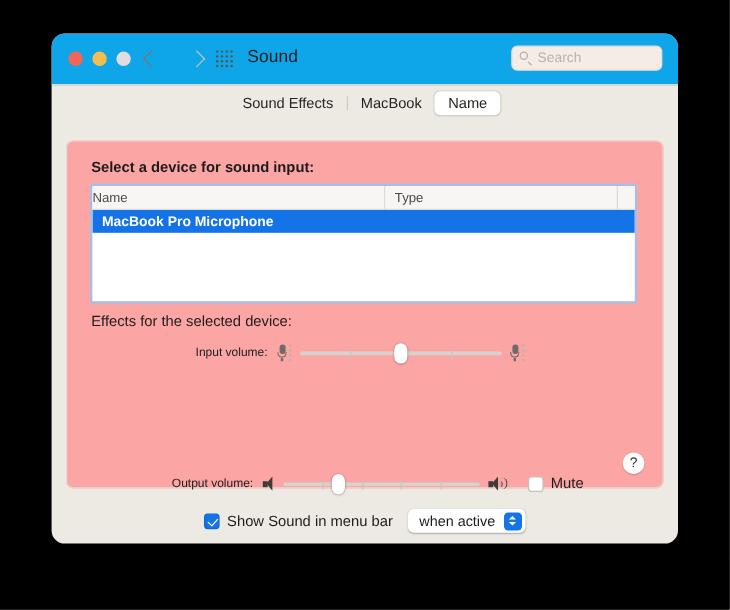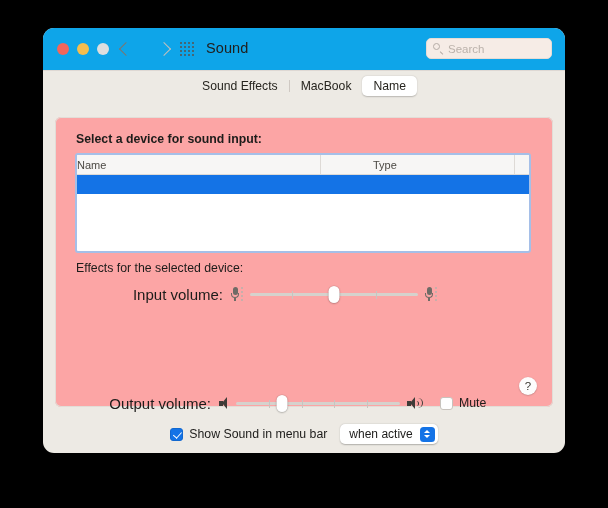--- a/index.html
+++ b/index.html
@@ -237,21 +237,20 @@
     align-items: center;
   }
   .col-type {
     flex: 1 1 auto;
     padding-left: 8px;
     box-sizing: border-box;
     border-right: 1px solid #dedad6;
     height: 100%;
     display: flex;
     align-items: center;
-    margin-left: 44px;
   }
   .col-end {
     flex: 0 0 14px;
   }
   .list-row {
     display: flex;
     height: 19px;
     align-items: center;
     font-size: 11.6px;
     color: #16150f;
@@ -278,21 +277,21 @@
     position: absolute;
     display: flex;
     align-items: center;
   }
   .row-inputvol { left: 0; top: 168px; width: 100%; }
   .row-inputlvl { left: 0; top: 196px; width: 100%; }
 
   .row-label {
     width: 176px;
     text-align: right;
-    font-size: 15px;
+    font-size: 10px;
     color: #1d1c1a;
     padding-right: 8px;
     box-sizing: border-box;
   }
 
   
   .mic {
     position: relative;
     width: 8px;
     height: 14px;
@@ -577,20 +576,21 @@
 
     <div class="section-label lbl-device">Select a device for sound input:</div>
 
     <div class="listbox">
       <div class="list-header">
         <div class="col-name">Name</div>
         <div class="col-type">Type</div>
         <div class="col-end"></div>
       </div>
       <div class="list-row selected">
+        <div class="cell-name">MacBook Pro Microphone</div>
       </div>
     </div>
 
     <div class="section-label lbl-settings">Effects for the selected device:</div>
 
     <div class="setrow row-inputvol">
       <div class="row-label">Input volume:</div>
       <div class="mic">
         <div class="cap"></div>
           <div class="arc"></div>

